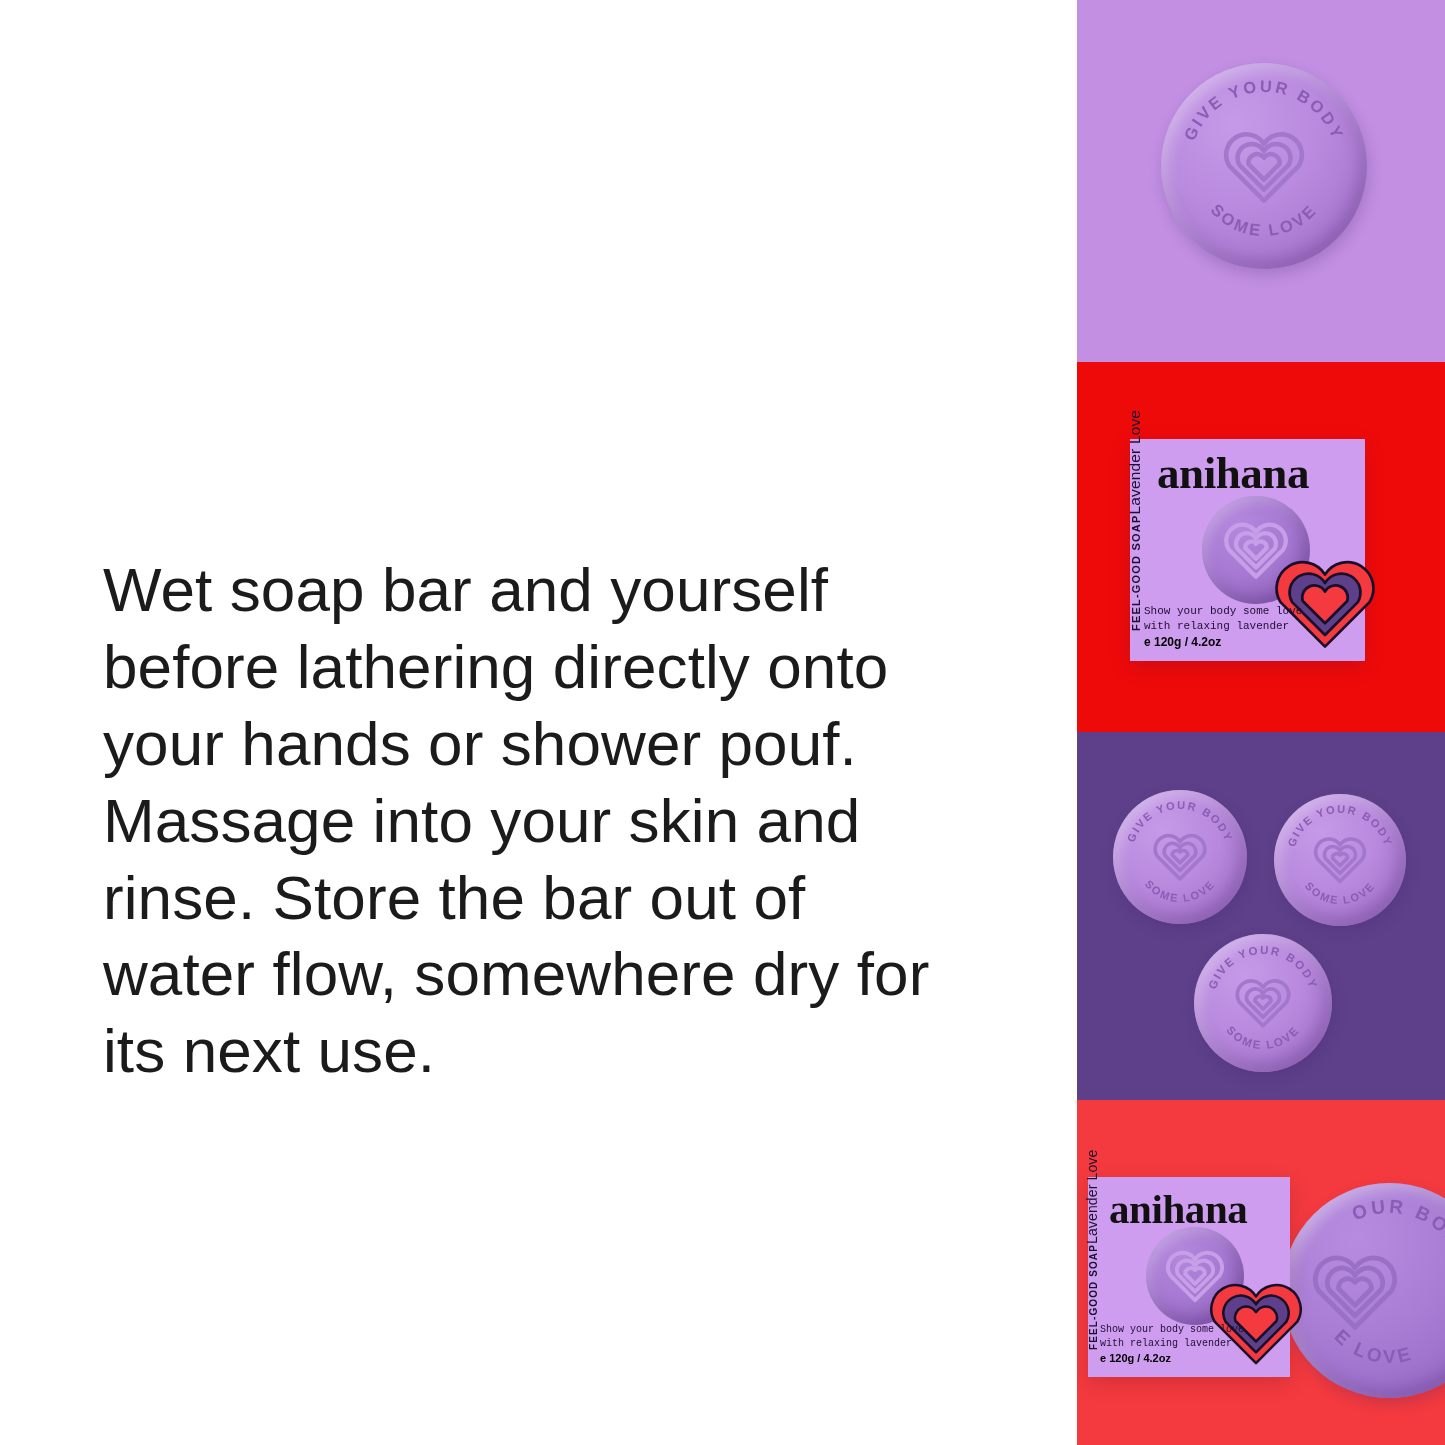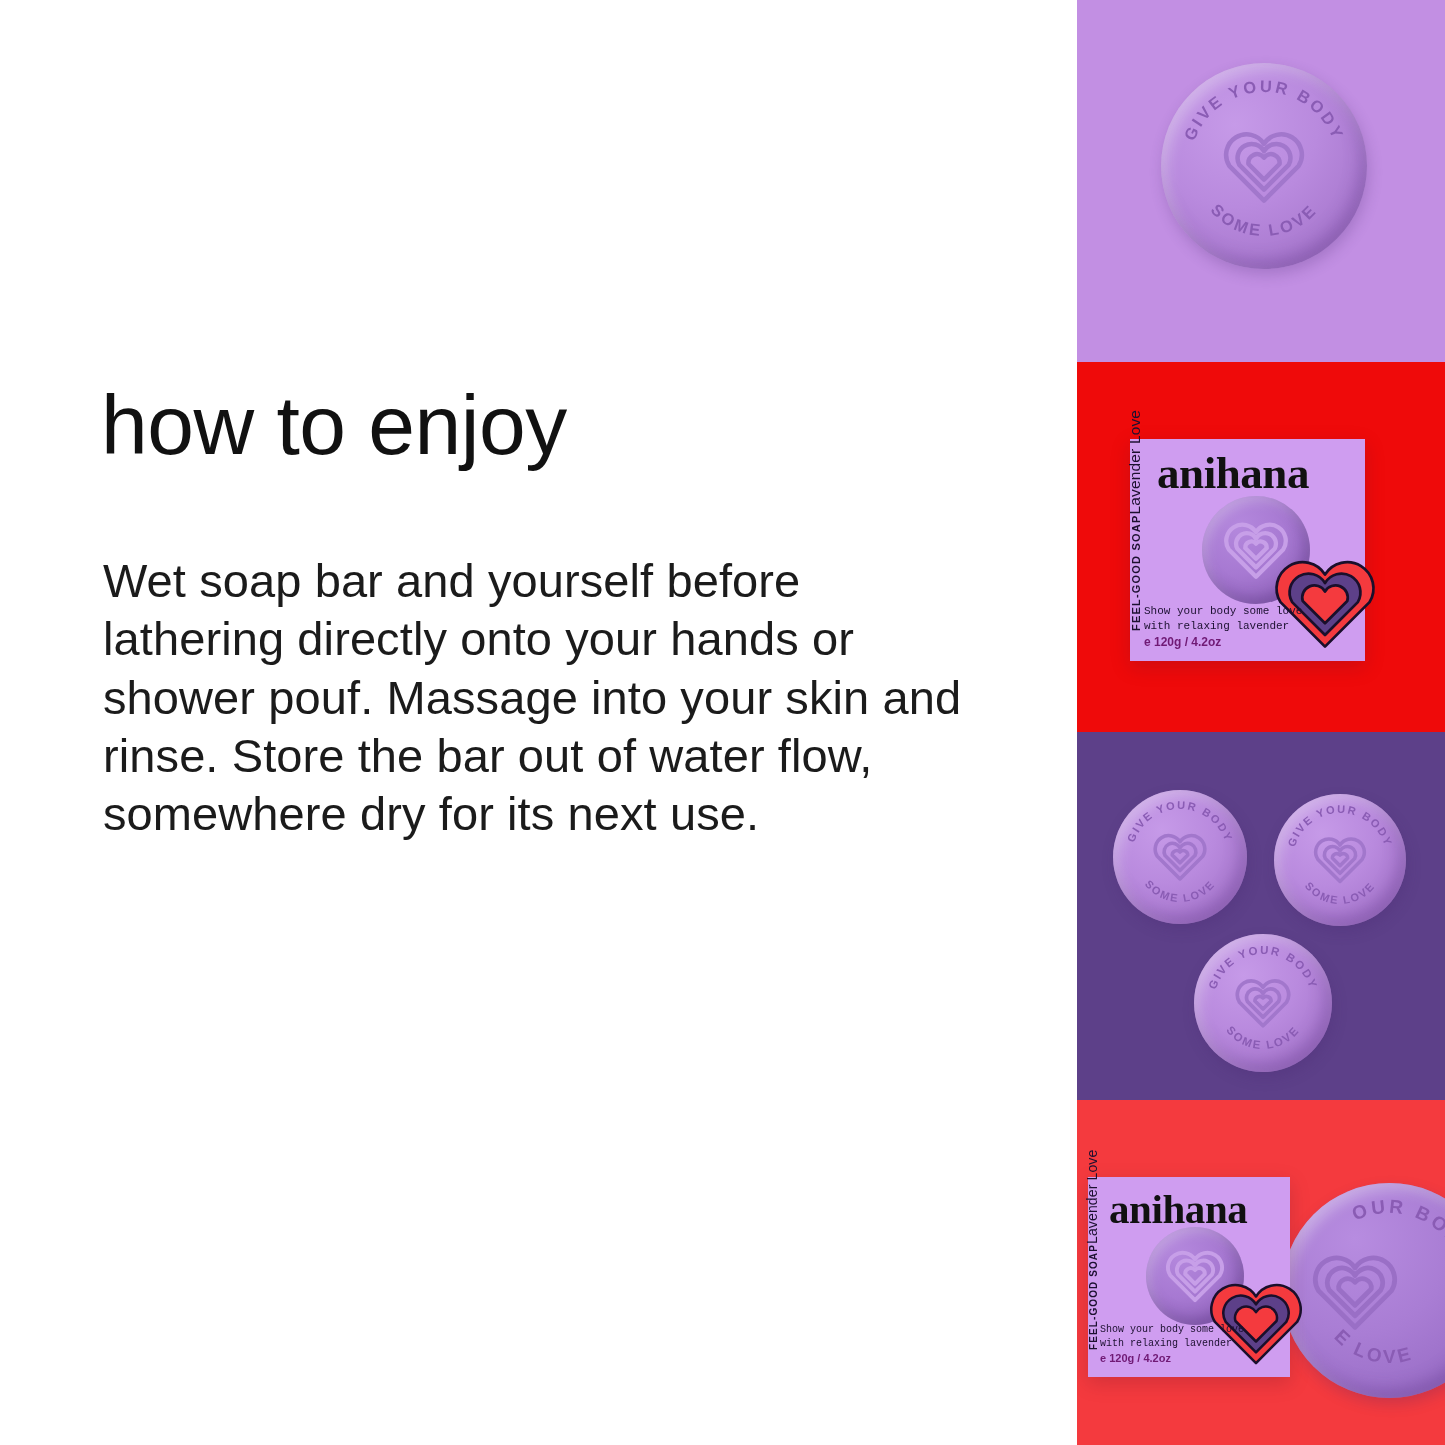--- a/index.html
+++ b/index.html
@@ -19,21 +19,21 @@
   .headline{
     position:absolute;left:101px;top:383px;
     font-family:"Liberation Sans", sans-serif;
     font-size:84px;line-height:1.0;
     font-weight:400;letter-spacing:-0.5px;
     color:#111111;white-space:nowrap;
   }
   .bodycopy{
     position:absolute;left:103px;top:552px;width:870px;
     font-family:"Liberation Sans", sans-serif;
-    font-size:47px;line-height:1.24;
+    font-size:62px;line-height:1.24;
     font-weight:300;color:#1b1b1b;
     letter-spacing:0.1px;
   }
 
   
   .strip{position:absolute;left:1077px;top:0;width:368px;height:1445px;}
   .panel{position:absolute;left:0;width:368px;overflow:hidden;}
   .p1{top:0;height:362px;}
   .p2{top:362px;height:370px;}
   .p3{top:732px;height:368px;}
@@ -93,39 +93,38 @@
   }
   .box .blurb{
     position:absolute;
     font-family:Liberation Mono, monospace;
     font-weight:400;color:#1c1030;
     line-height:1.38;white-space:pre-line;
   }
   .box .netwt{
     position:absolute;
     font-family:"Liberation Sans", sans-serif;
-    font-weight:700;color:#701a75;
+    font-weight:700;color:#000000;
     white-space:nowrap;
   }
   .boxSoap{
     position:absolute;border-radius:50%;
     background:radial-gradient(circle at 34% 28%, #b488dd 0%, #a779d2 45%, #9366be 78%, #8257ac 100%);
     box-shadow: inset -5px -6px 14px rgba(80,45,120,.4),
                 inset 4px 5px 12px rgba(255,255,255,.3);
   }
   .bigHeart{position:absolute;}
   .bigHeart svg{display:block;overflow:visible;}
 </style>
 </head>
 <body>
 
 <div class="page">
 
   <div class="copy">
-    <div class="headline">how to enjoy</div>
     <div class="bodycopy">Wet soap bar and yourself before lathering directly onto your hands or shower pouf. Massage into your skin and rinse. Store the bar out of water flow, somewhere dry for its next use.</div>
   </div>
 
   <div class="strip">
 
     <div class="panel p1" style="background:#c28fe3;">
       <div class="soap" style="left:84px;top:63px;width:206px;height:206px;">
         <div class="disc"></div>
         <svg viewBox="0 0 206 206" aria-hidden="true">
           <defs>

